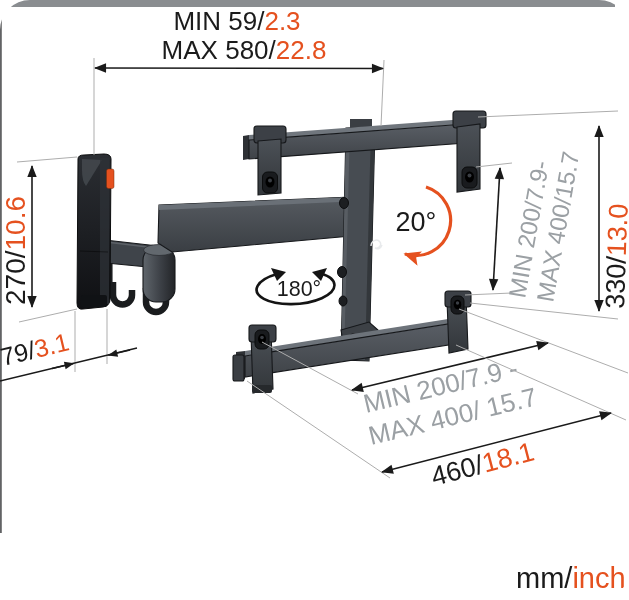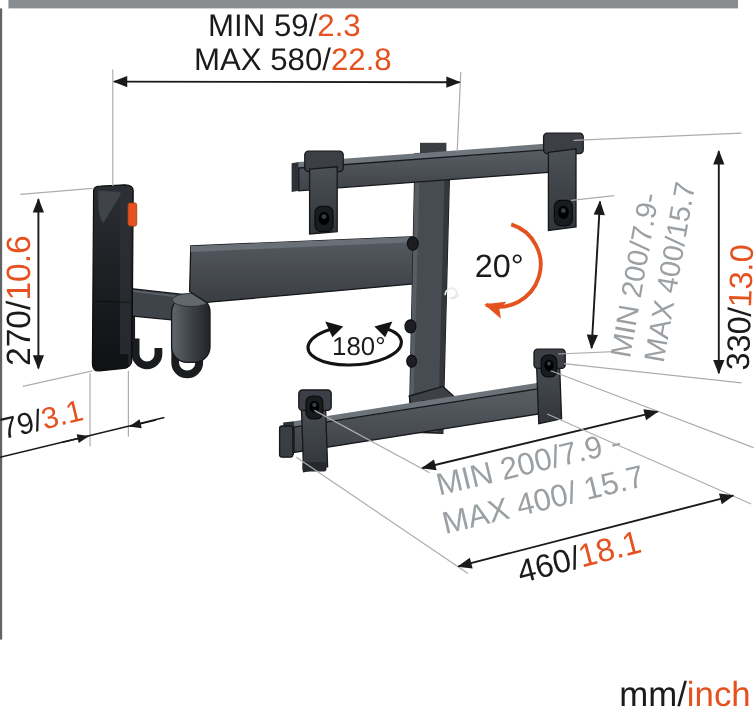--- a/index.html
+++ b/index.html
@@ -1,18 +1,19 @@
 <!DOCTYPE html>
 <html><head>
 <meta charset="utf-8">
 <style>
   html,body{margin:0;padding:0;background:#ffffff;}
   .stage{
     position:relative;width:629px;height:600px;background:#ffffff;overflow:hidden;
     font-family:"Liberation Sans",sans-serif;
+    border-radius:30px;
   }
   svg{display:block;}
   text{font-family:"Liberation Sans",sans-serif;}
   .t{fill:#1b1b1b;}
   .o{fill:#E5511F;}
   .g{fill:#9BA0A4;}
   .dim{stroke:#1a1a1a;stroke-width:1.6;fill:none;}
   .thin{stroke:#1a1a1a;stroke-width:1.3;fill:none;}
   .ext{stroke:#ADADAD;stroke-width:1;fill:none;}
   .outline{stroke:#16181b;stroke-width:1.1;}

